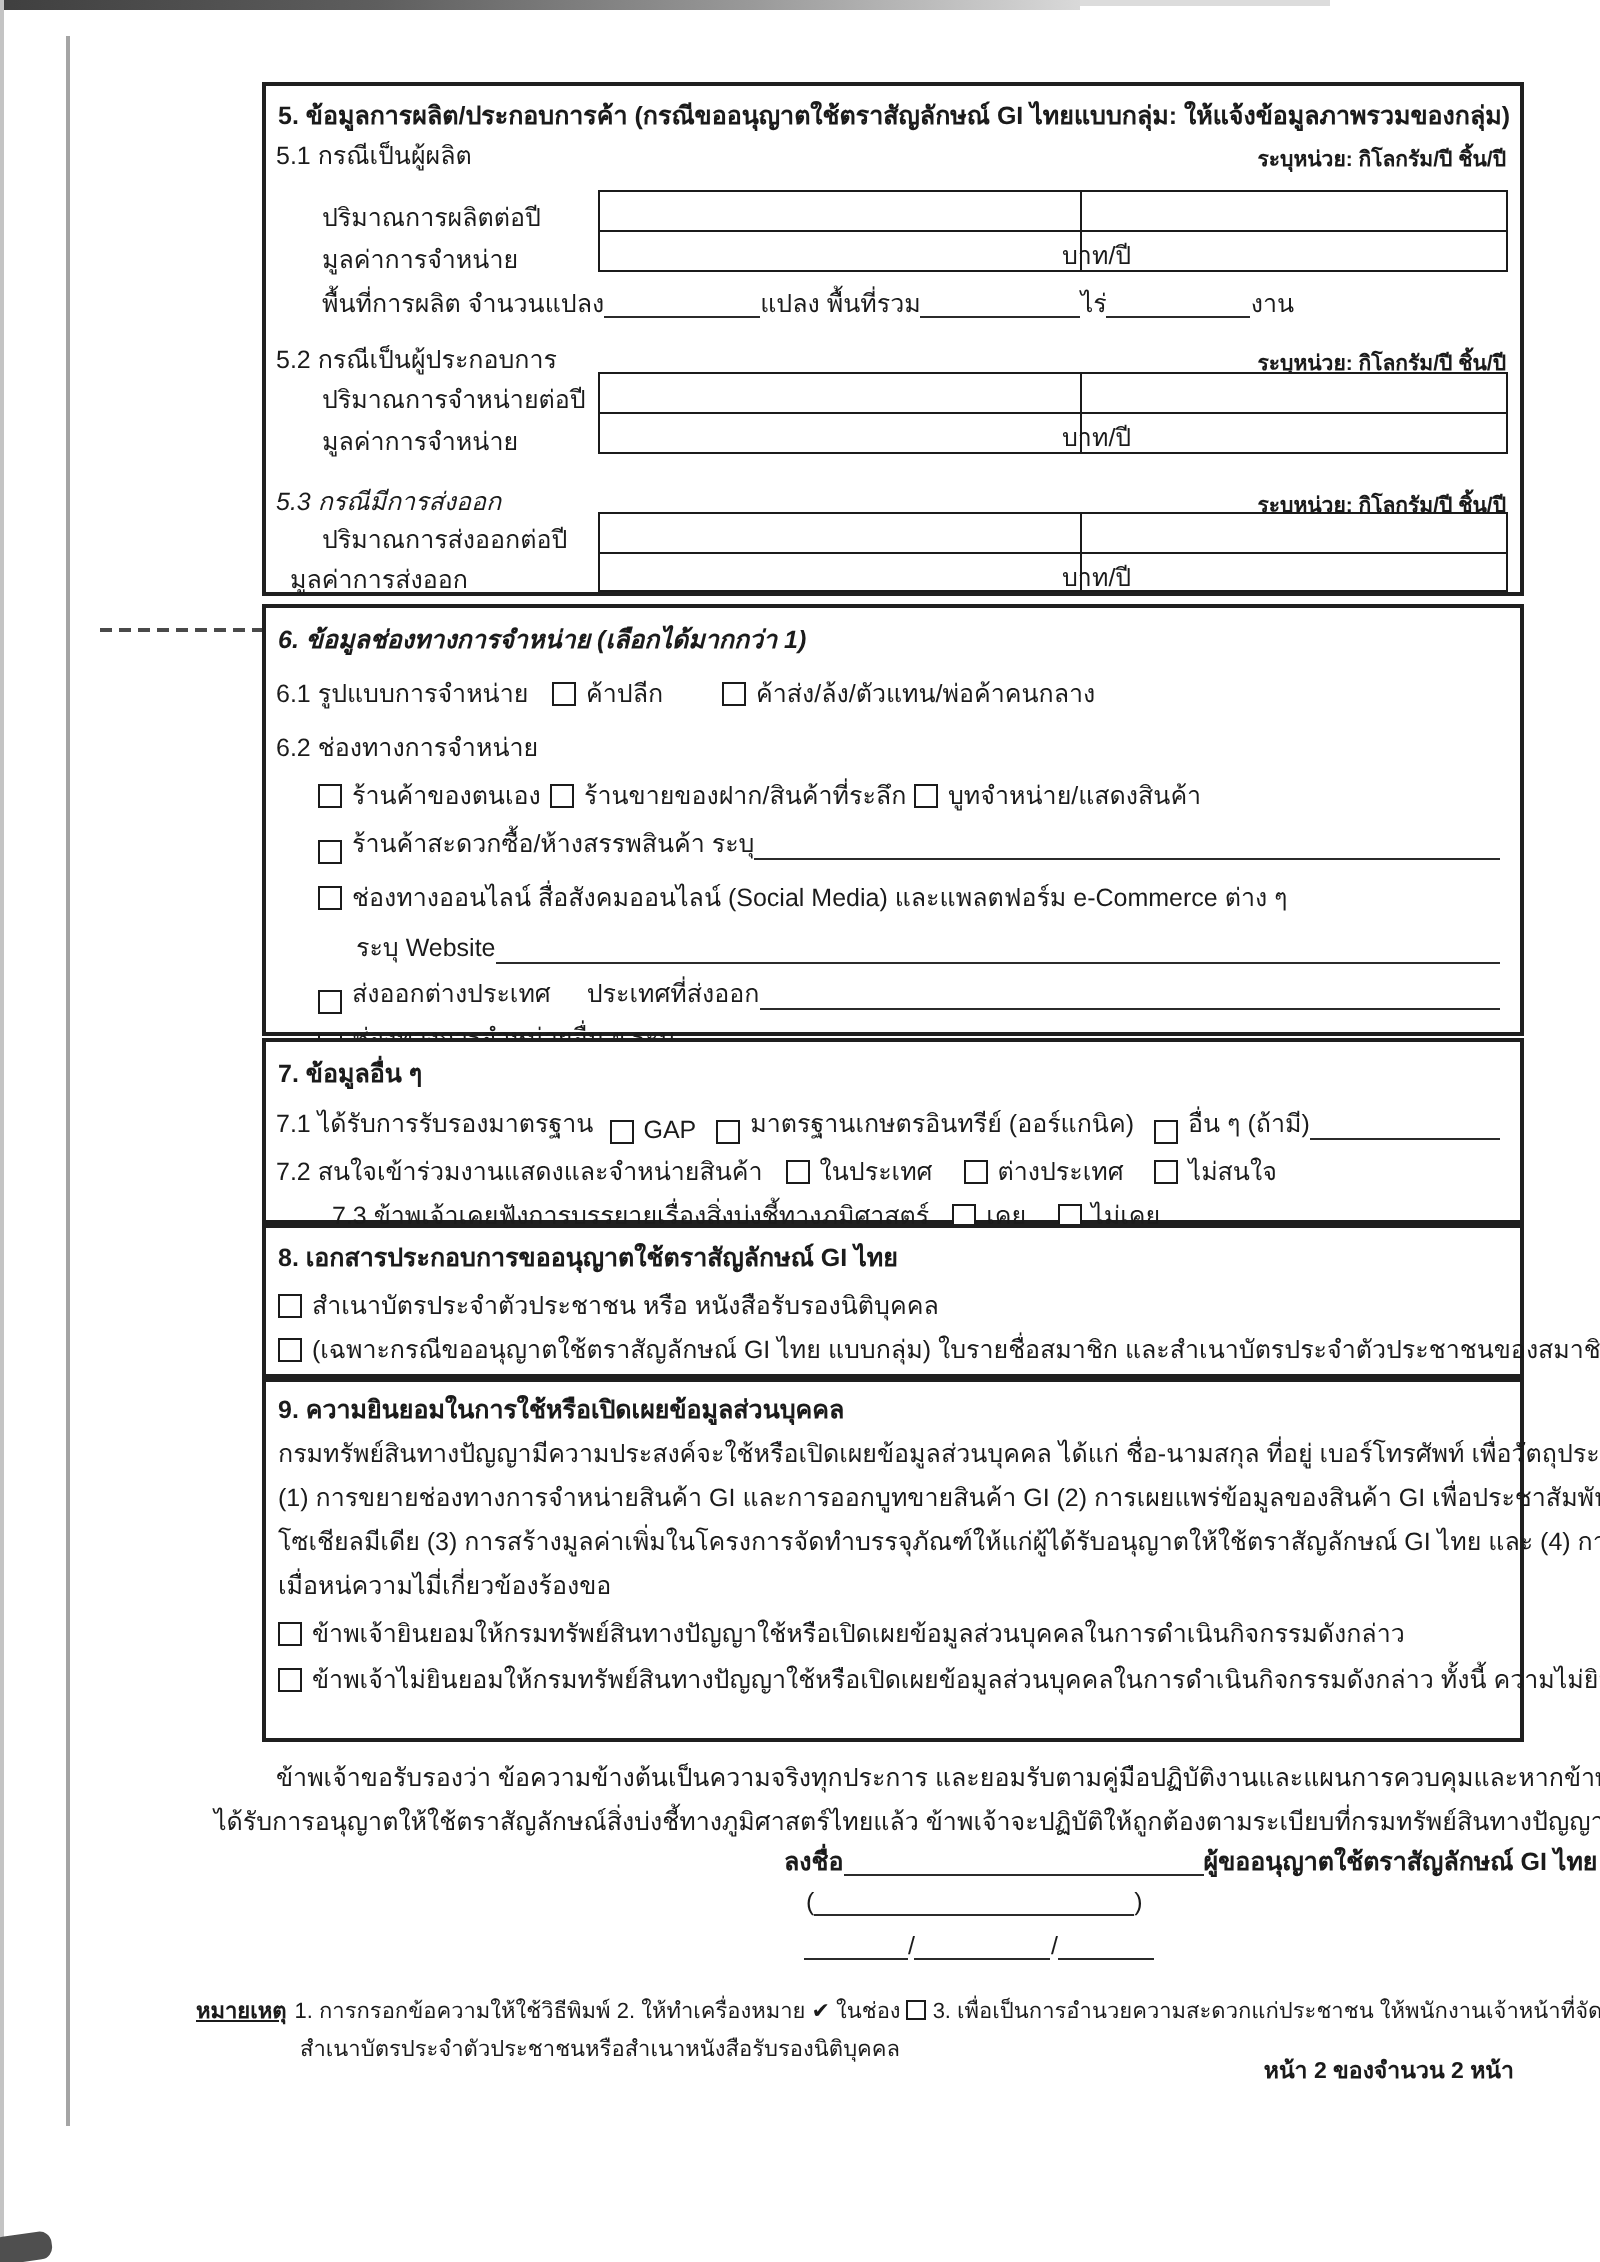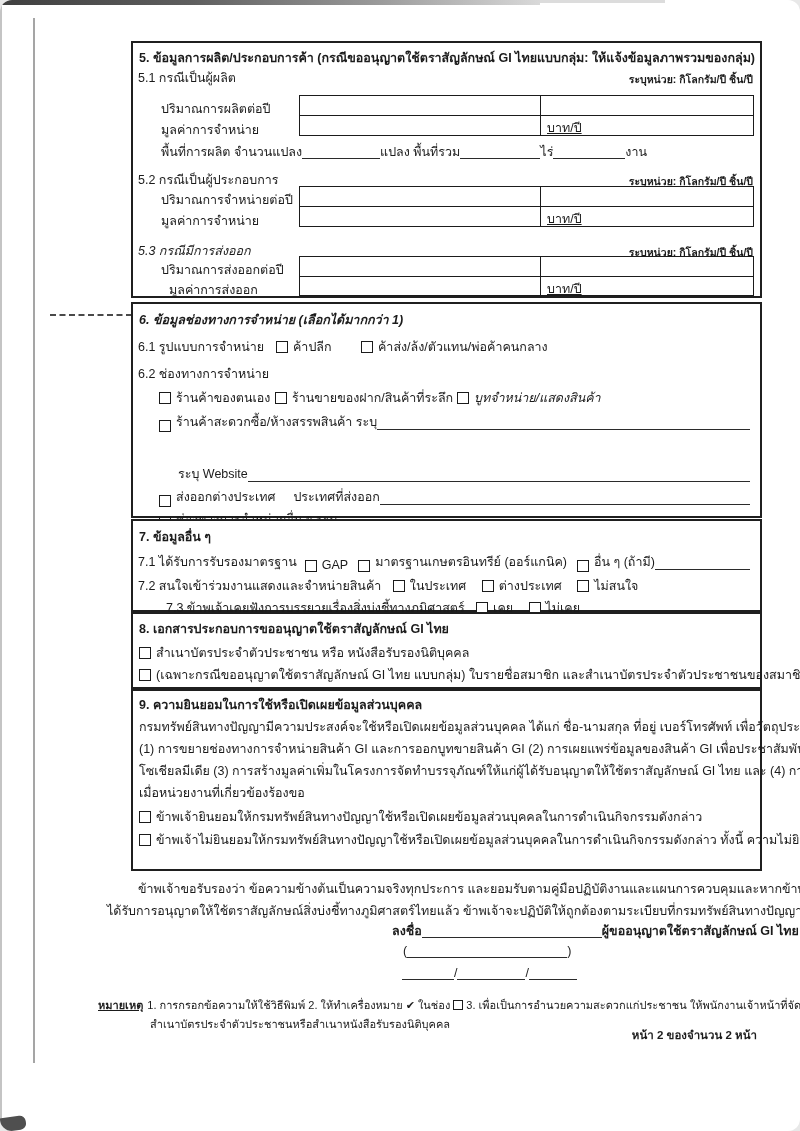--- a/index.html
+++ b/index.html
@@ -1,33 +1,33 @@
 <!DOCTYPE html>
 <html><head>
 <meta charset="utf-8">
 <style>
   html,body{margin:0;padding:0;background:#e8e8e8;}
   .page{position:relative;width:800px;height:1131px;background:#ffffff;overflow:hidden;
-        font-family:"Liberation Sans","DejaVu Sans",sans-serif;color:#1b1b1b;font-size:12.5px;border-radius:12px;}
+        font-family:"Liberation Sans","DejaVu Sans",sans-serif;color:#1b1b1b;font-size:12.5px;}
   .abs{position:absolute;white-space:nowrap;}
   .b{font-weight:bold;}
   .box{position:absolute;left:131px;width:631px;box-sizing:border-box;
        border:2px solid #1f1f1f;background:#fff;}
   .unit{font-size:10.5px;font-weight:bold;}
   .cb{display:inline-block;width:12px;height:12px;border:1.6px solid #1b1b1b;
       vertical-align:-2px;margin-right:5px;background:#fff;box-sizing:border-box;}
   .cbs{display:inline-block;width:10px;height:10px;border:1.4px solid #1b1b1b;
       vertical-align:-1px;margin:0 3px;background:#fff;box-sizing:border-box;}
   .bl{display:inline-block;border-bottom:1.2px solid #2b2b2b;height:13px;vertical-align:-3px;}
   .lnflex{position:absolute;display:flex;align-items:flex-end;white-space:nowrap;text-align:center;}
   .grow{flex:1;border-bottom:1.2px solid #2b2b2b;margin-bottom:2px;min-width:20px;}
   .ftab{position:absolute;border:1.6px solid #1b1b1b;box-sizing:border-box;background:#fff;}
   .ftab .hrow{position:absolute;left:0;right:0;top:19px;border-top:1.2px solid #1b1b1b;}
   .ftab .vdiv{position:absolute;left:240px;top:0;bottom:0;border-left:1.2px solid #1b1b1b;}
-  .ftab .cellval{position:absolute;left:247px;top:22px;white-space:nowrap;text-decoration:underline;}
+  .ftab .cellval{position:absolute;left:231px;top:22px;white-space:nowrap;}
   .ink{position:absolute;background:#3c3c3c;border-radius:2px;}
   .dot{position:absolute;background:#9a9a9a;border-radius:50%;width:3px;height:2px;}
   .topband{position:absolute;left:0;top:0;width:540px;height:5px;
        background:linear-gradient(90deg,#3f3f3f 0%,#5e5e5e 35%,#9a9a9a 70%,#d9d9d9 100%);}
   .topband2{position:absolute;left:540px;top:0;width:125px;height:3px;background:#dcdcdc;}
   .vline{position:absolute;left:33px;top:18px;width:2px;height:1045px;background:#8f8f8f;opacity:.8;}
   .edgeline{position:absolute;left:0;top:0;width:2px;height:1131px;background:#c4c4c4;}
   .dashmark{position:absolute;left:50px;top:314px;width:82px;border-top:2px dashed #4a4a4a;}
   .smudge{position:absolute;left:-4px;top:1117px;width:30px;height:14px;background:#4f4f4f;
        border-radius:6px;transform:rotate(-8deg);}
@@ -81,21 +81,21 @@
     <div class="abs" style="left:28px;top:168px;">มูลค่าการจำหน่าย</div>
 
     <div class="abs" style="left:5px;top:198px;font-style:italic;">5.3 กรณีมีการส่งออก</div>
     <div class="abs unit" style="right:7px;top:201px;">ระบุหน่วย: กิโลกรัม/ปี ชิ้น/ปี</div>
     <div class="ftab" style="left:166px;top:213px;width:455px;height:40px;">
       <div class="hrow"></div>
       <div class="vdiv"></div>
       <div class="cellval">บาท/ปี</div>
     </div>
     <div class="abs" style="left:28px;top:217px;">ปริมาณการส่งออกต่อปี</div>
-    <div class="abs" style="left:36px;top:237px;">มูลค่าการส่งออก</div>
+    <div class="abs" style="left:12px;top:237px;">มูลค่าการส่งออก</div>
   </div>
 
   <div class="box" style="top:302px;height:216px;">
     <div class="abs b" style="left:6px;top:6px;font-style:italic;">6. ข้อมูลช่องทางการจำหน่าย  (เลือกได้มากกว่า 1)</div>
 
     <div class="abs" style="left:5px;top:33px;">
       <span>6.1 รูปแบบการจำหน่าย</span>
     </div>
     <div class="abs" style="left:143px;top:33px;">
       <span class="cb"></span><span>ค้าปลีก</span>
@@ -105,30 +105,33 @@
     </div>
 
     <div class="abs" style="left:5px;top:60px;">6.2 ช่องทางการจำหน่าย</div>
 
     <div class="abs" style="left:26px;top:84px;">
       <span class="cb"></span><span>ร้านค้าของตนเอง</span>
     </div>
     <div class="abs" style="left:142px;top:84px;">
       <span class="cb"></span><span>ร้านขายของฝาก/สินค้าที่ระลึก</span>
     </div>
-    <div class="abs" style="left:324px;top:84px;font-style:italic;">
+    <div class="abs" style="left:324px;top:84px;">
       <span class="cb"></span><span>บูทจำหน่าย/แสดงสินค้า</span>
     </div>
 
     <div class="lnflex" style="left:26px;right:10px;top:108px;">
       <span class="cb"></span>
         <span>ร้านค้าสะดวกซื้อ/ห้างสรรพสินค้า ระบุ</span>
         <span class="grow"></span>
     </div>
 
+    <div class="abs" style="left:26px;top:135px;">
+      <span class="cb"></span><span>ช่องทางออนไลน์ สื่อสังคมออนไลน์ (Social Media) และแพลตฟอร์ม e-Commerce ต่าง ๆ</span>
+    </div>
     <div class="lnflex" style="left:45px;right:10px;top:160px;">
       <span>ระบุ Website</span>
         <span class="grow"></span>
     </div>
 
     <div class="lnflex" style="left:26px;right:10px;top:183px;">
       <span class="cb"></span>
         <span>ส่งออกต่างประเทศ</span>
         <span style="width:18px;"></span>
         <span>ประเทศที่ส่งออก</span>
@@ -181,21 +184,21 @@
     <div class="abs" style="left:6px;top:51px;">
       <span class="cb"></span><span>(เฉพาะกรณีขออนุญาตใช้ตราสัญลักษณ์ GI ไทย แบบกลุ่ม) ใบรายชื่อสมาชิก และสำเนาบัตรประจำตัวประชาชนของสมาชิก</span>
     </div>
   </div>
 
   <div class="box" style="top:689px;height:182px;">
     <div class="abs b" style="left:6px;top:4px;">9. ความยินยอมในการใช้หรือเปิดเผยข้อมูลส่วนบุคคล</div>
     <div class="abs" style="left:6px;top:26px;">กรมทรัพย์สินทางปัญญามีความประสงค์จะใช้หรือเปิดเผยข้อมูลส่วนบุคคล ได้แก่ ชื่อ-นามสกุล ที่อยู่ เบอร์โทรศัพท์ เพื่อวัตถุประสงค์ ดังนี้</div>
     <div class="abs" style="left:6px;top:48px;">(1) การขยายช่องทางการจำหน่ายสินค้า GI และการออกบูทขายสินค้า GI (2) การเผยแพร่ข้อมูลของสินค้า GI เพื่อประชาสัมพันธ์ผ่านช่องทาง</div>
     <div class="abs" style="left:6px;top:70px;">โซเชียลมีเดีย (3) การสร้างมูลค่าเพิ่มในโครงการจัดทำบรรจุภัณฑ์ให้แก่ผู้ได้รับอนุญาตให้ใช้ตราสัญลักษณ์ GI ไทย และ (4) การให้ข้อมูล</div>
-    <div class="abs" style="left:6px;top:92px;">เมื่อหน่วยงานที่เกี่ยวข้องร้องขอ</div>
+    <div class="abs" style="left:6px;top:92px;">เมื่อหน่ความไมี่เกี่ยวข้องร้องขอ</div>
     <div class="abs" style="left:6px;top:116px;">
       <span class="cb"></span><span>ข้าพเจ้ายินยอมให้กรมทรัพย์สินทางปัญญาใช้หรือเปิดเผยข้อมูลส่วนบุคคลในการดำเนินกิจกรรมดังกล่าว</span>
     </div>
     <div class="abs" style="left:6px;top:139px;">
       <span class="cb"></span><span>ข้าพเจ้าไม่ยินยอมให้กรมทรัพย์สินทางปัญญาใช้หรือเปิดเผยข้อมูลส่วนบุคคลในการดำเนินกิจกรรมดังกล่าว ทั้งนี้ ความไม่ยินยอมนี้</span>
     </div>
   </div>
 
   <div class="abs" style="left:138px;top:879px;">ข้าพเจ้าขอรับรองว่า ข้อความข้างต้นเป็นความจริงทุกประการ และยอมรับตามคู่มือปฏิบัติงานและแผนการควบคุมและหากข้าพเจ้า</div>
   <div class="abs" style="left:107px;top:901px;">ได้รับการอนุญาตให้ใช้ตราสัญลักษณ์สิ่งบ่งชี้ทางภูมิศาสตร์ไทยแล้ว ข้าพเจ้าจะปฏิบัติให้ถูกต้องตามระเบียบที่กรมทรัพย์สินทางปัญญากำหนด</div>

